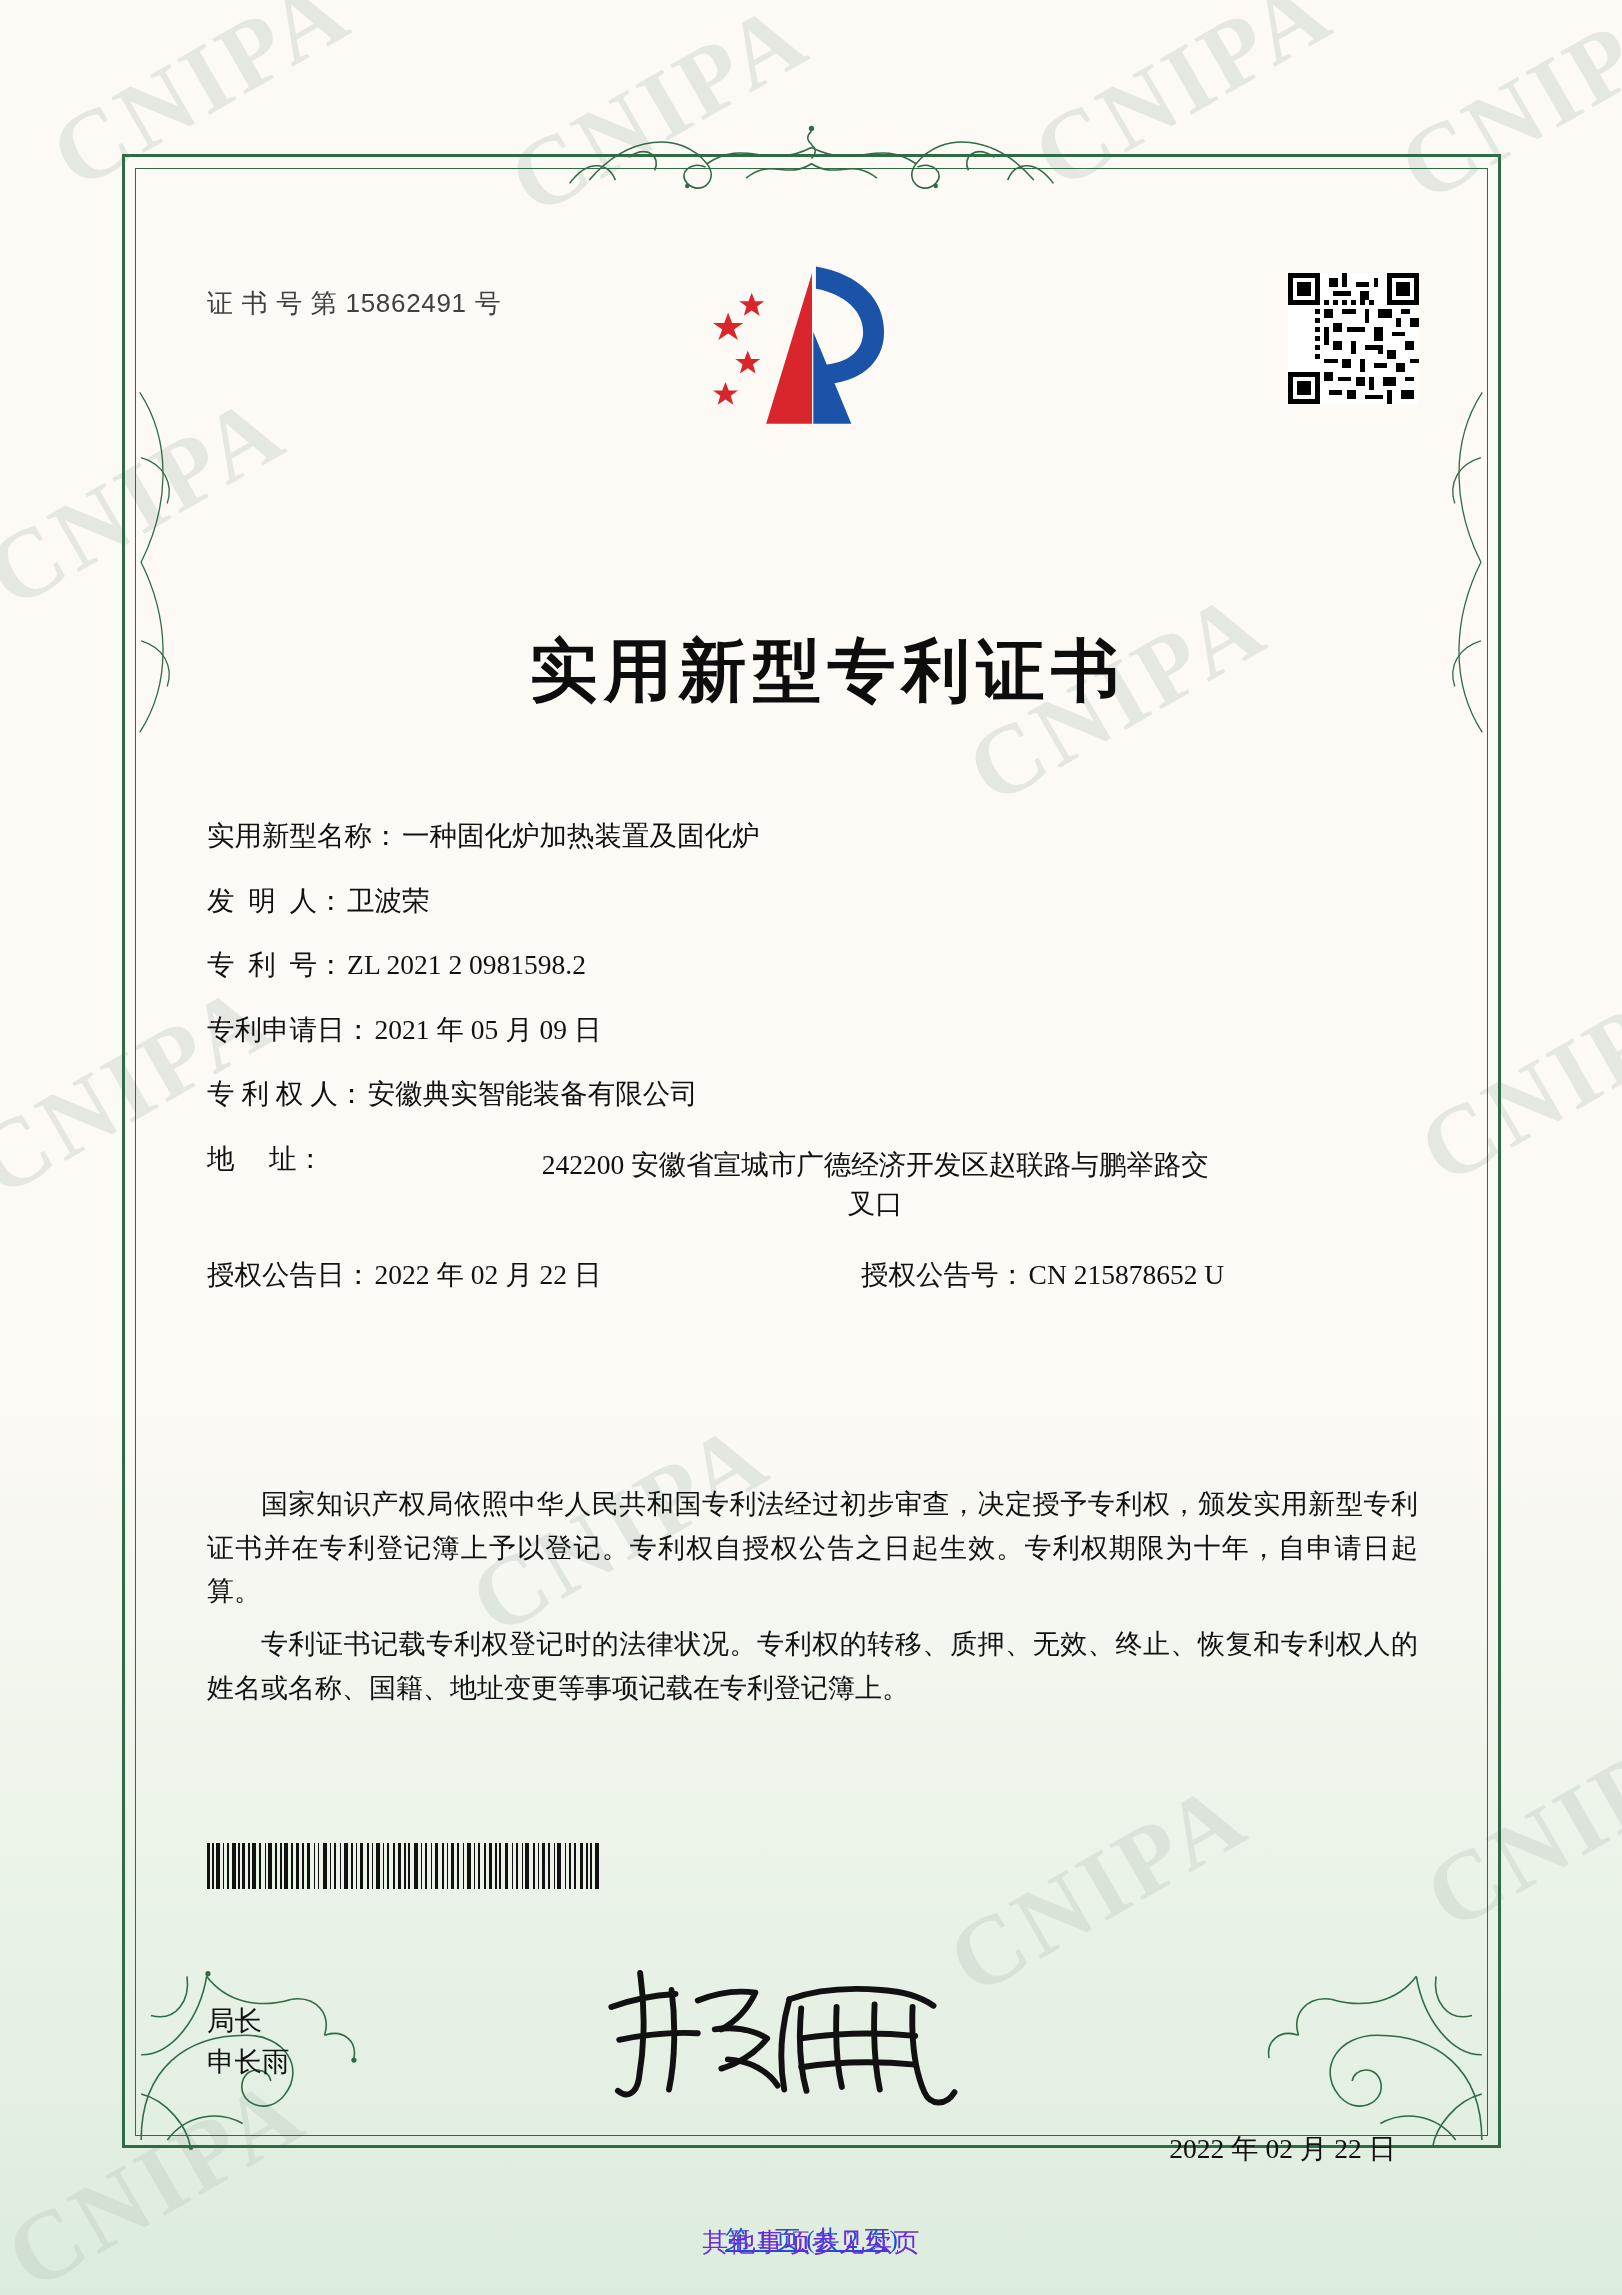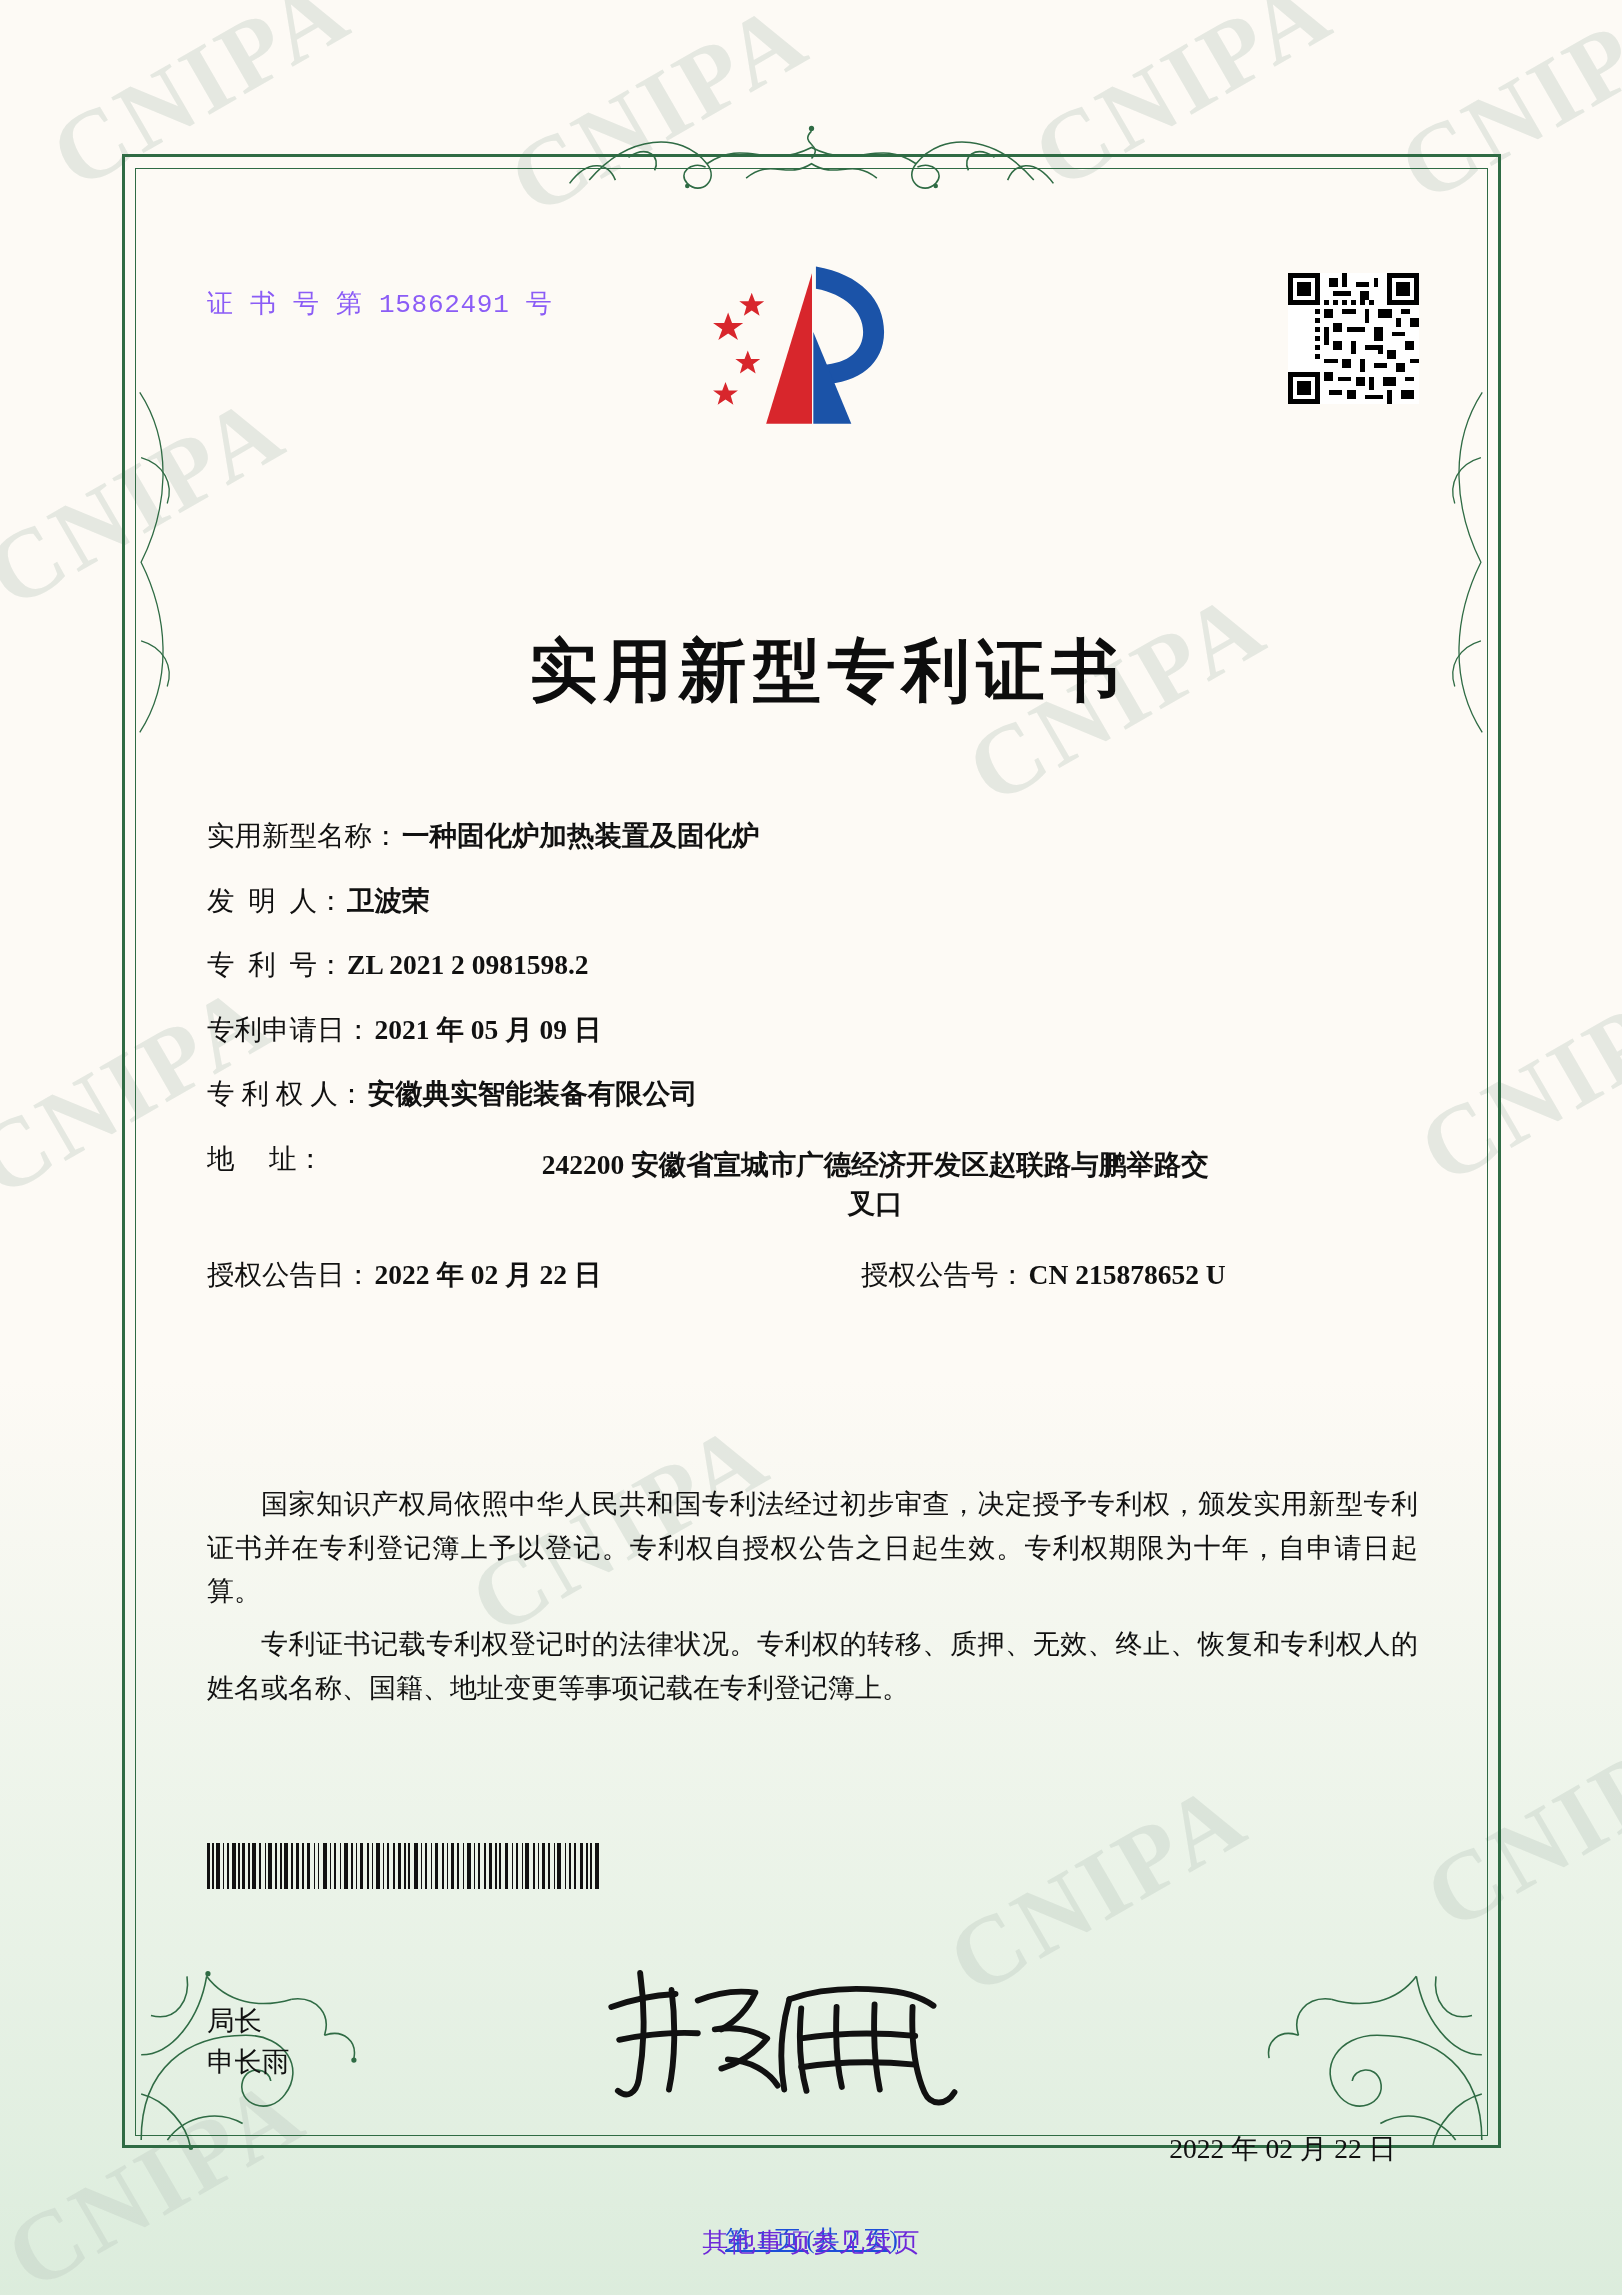--- a/index.html
+++ b/index.html
@@ -82,22 +82,22 @@
     width: 1353px;
     height: 1968px;
   }
 
   .cert-no {
     position: absolute;
     left: 72px;
     top: 118px;
     font-size: 26px;
     letter-spacing: 0.7px;
-    color: #8b5cf6;
-    font-family: Liberation Mono, monospace;
+    color: #404040;
+    font-family: Liberation Sans, sans-serif;
   }
 
   
   .emblem {
     position: absolute;
     left: 50%;
     top: 92px;
     transform: translateX(-50%);
     width: 249px;
     height: 177px;
@@ -141,21 +141,20 @@
     align-items: flex-start;
     margin-bottom: 37px;
   }
   .field-label {
     white-space: pre;
     flex: 0 0 auto;
   }
   .field-value {
     flex: 1 1 auto;
     padding-left: 2.6px;
-    font-weight: bold;
   }
   .field-value.two-line {
     line-height: 1.45;
   }
   .row-double {
     display: flex;
     align-items: center;
     margin-bottom: 33px;
   }
   .row-double .half {

